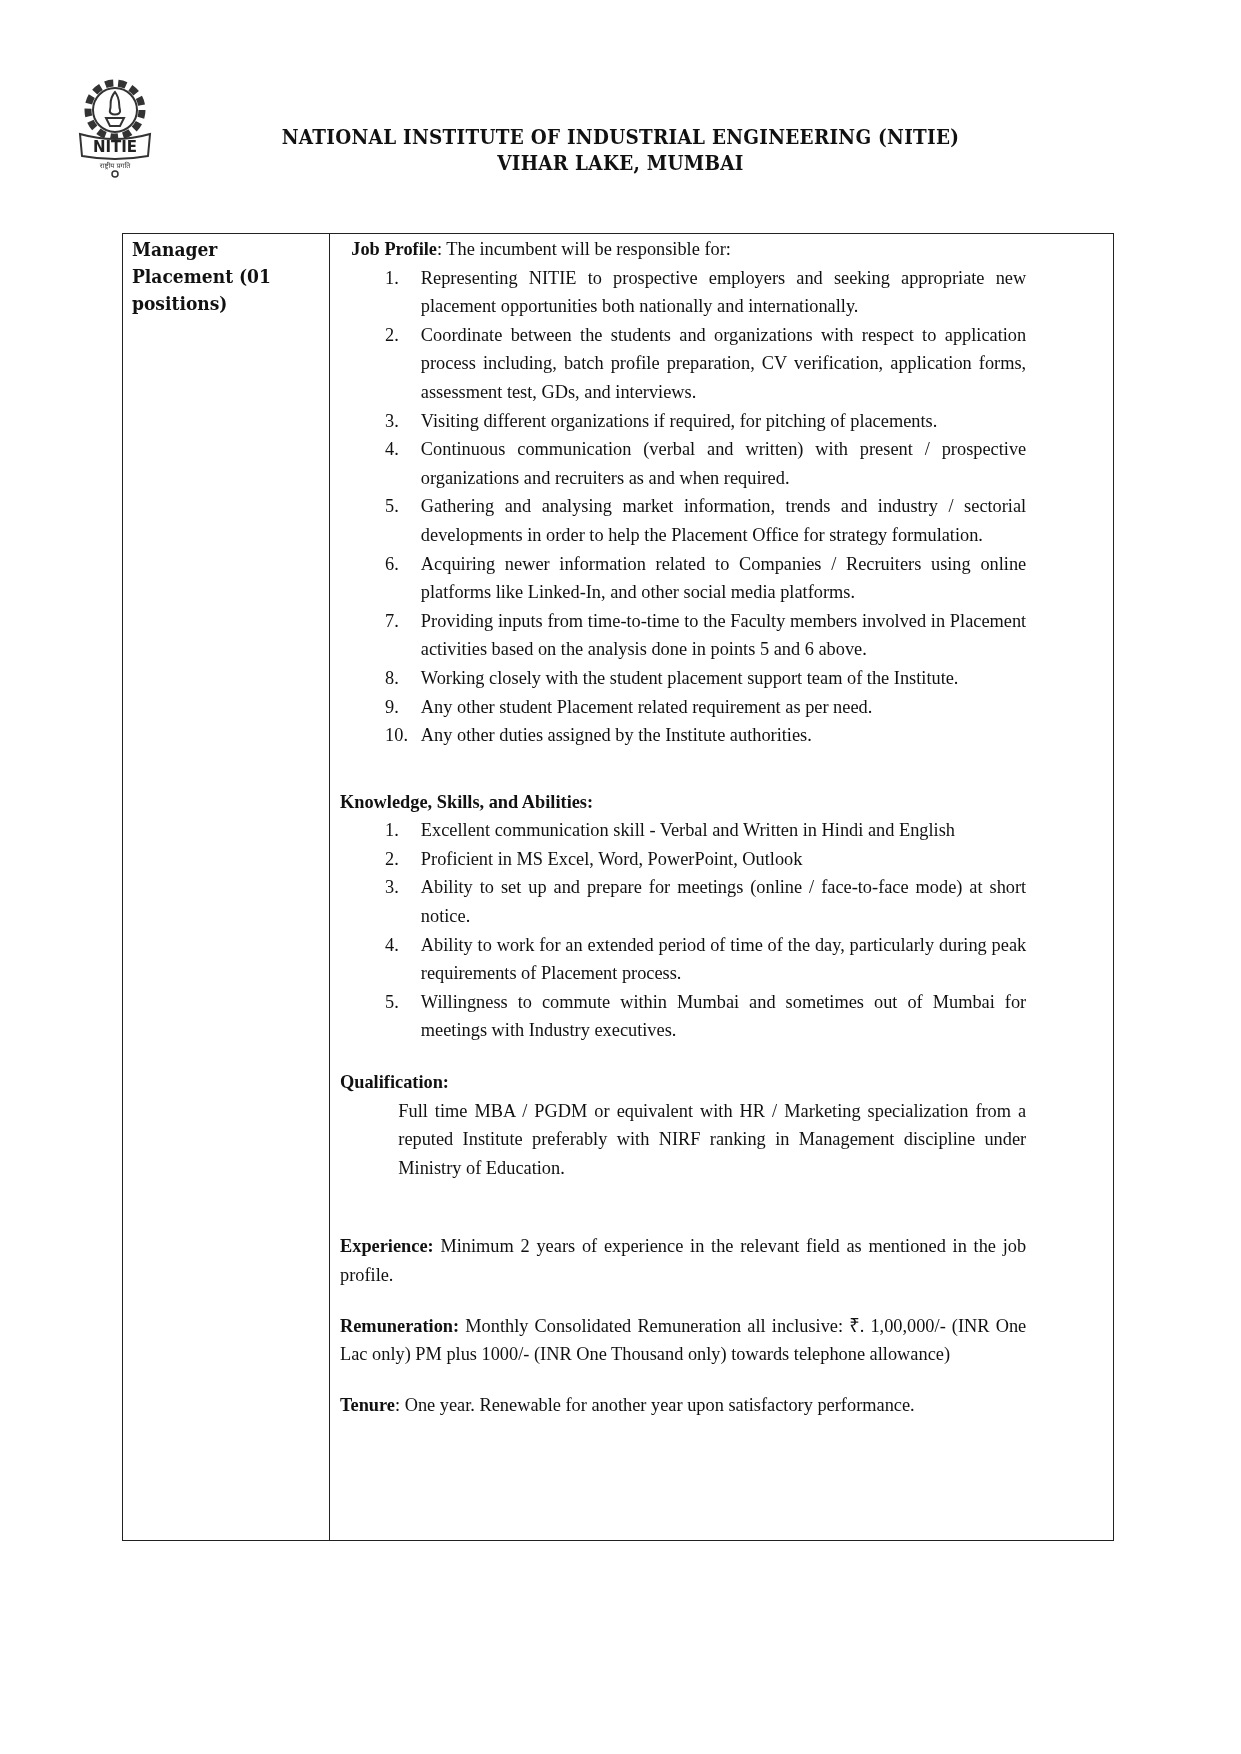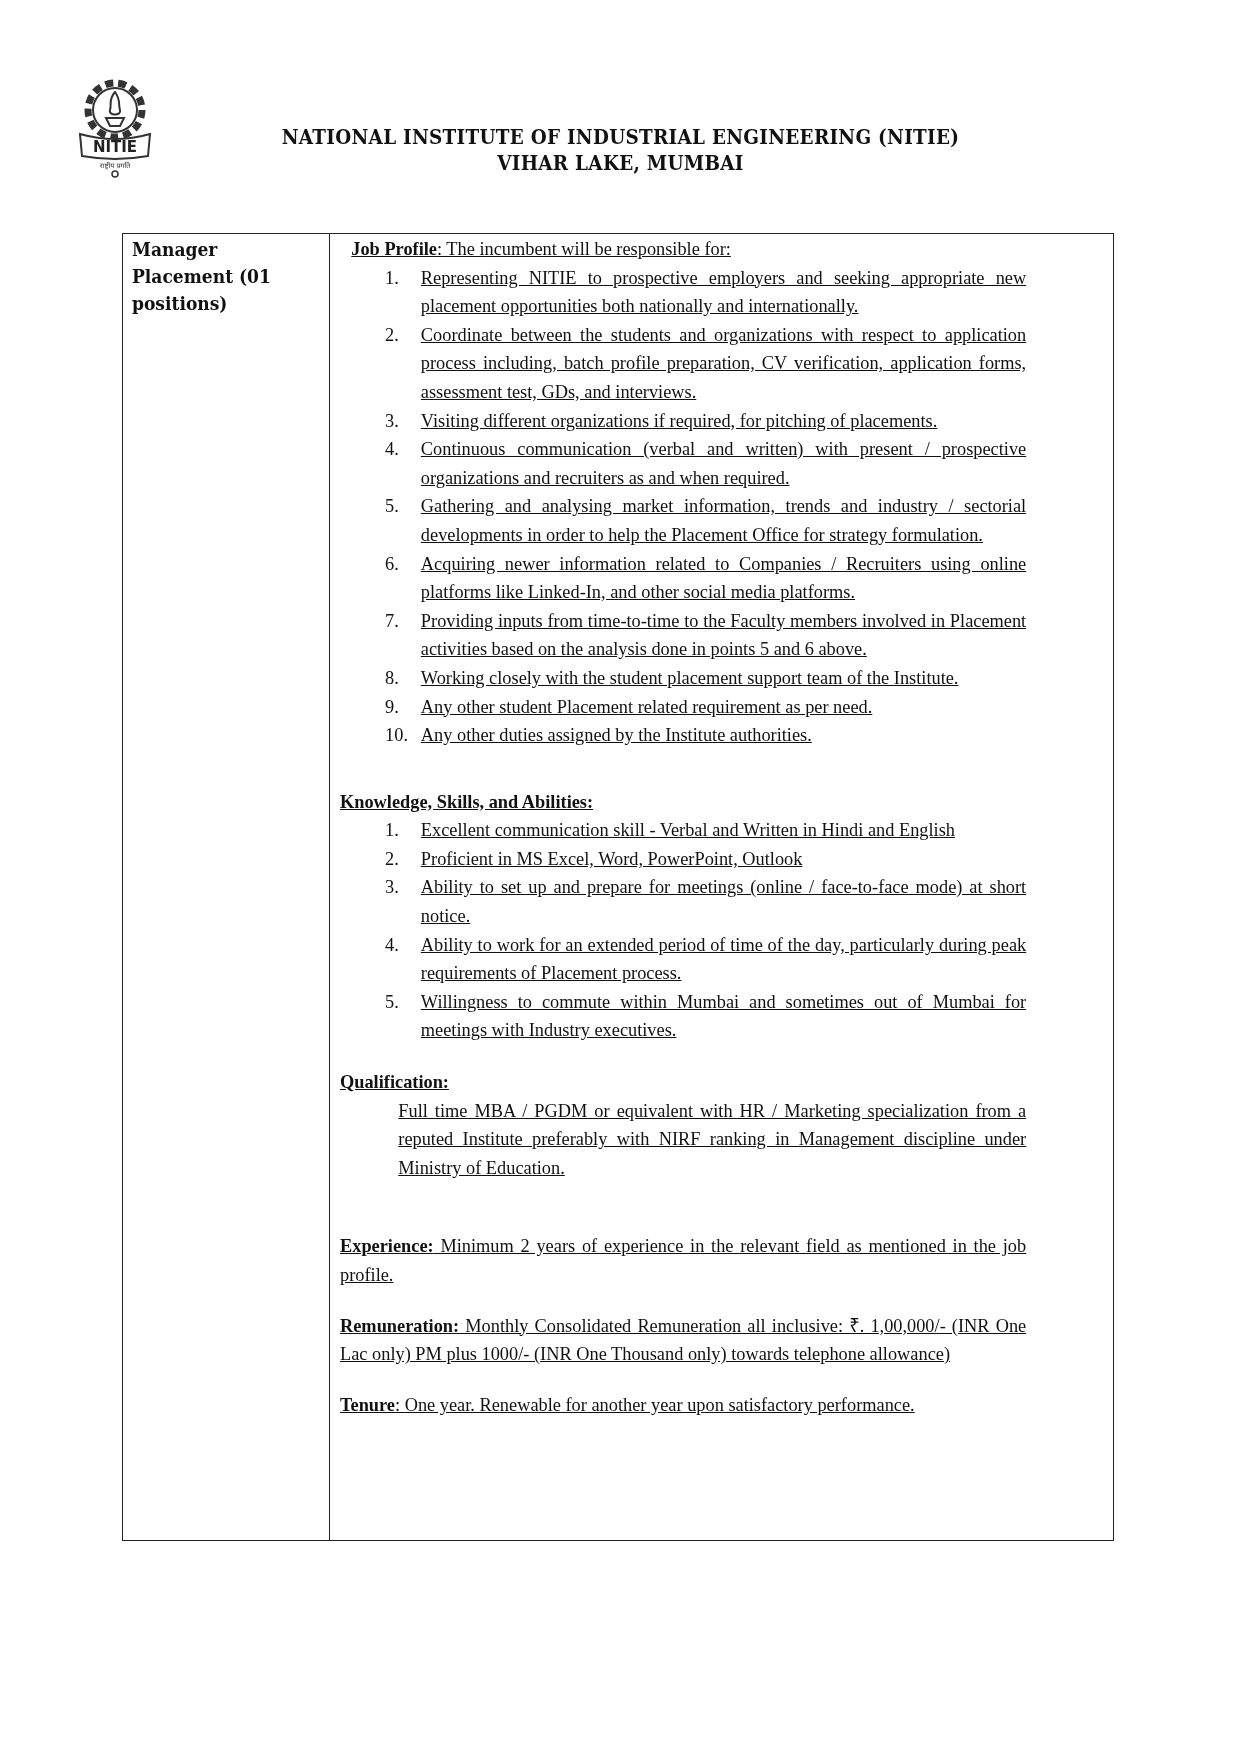--- a/index.html
+++ b/index.html
@@ -10,21 +10,21 @@
             font-family: "DejaVu Serif", serif; font-weight: bold; font-size: 20px;
             letter-spacing: 0.3px; line-height: 26px; transform: scaleX(0.92); transform-origin: 620px 0; }
   .header div { margin: 0; }
   table.job { position: absolute; left: 122px; top: 233px; width: 992px; height: 1308px;
               border-collapse: collapse; table-layout: fixed; }
   table.job td { border: 1.5px solid #222; vertical-align: top; padding: 0; }
   td.left { width: 206px; }
   .post { font-weight: bold; font-size: 19px; line-height: 27px; padding: 2px 0 0 10px;
           transform: scaleX(0.9); transform-origin: 0 0; width: 200px; }
   .right-inner { position: relative; padding: 1px 10px 0 10px; font-size: 19.5px; line-height: 28.6px;
-                 font-family: "Liberation Serif", serif; text-decoration: underline; }
+                 font-family: "Liberation Serif", serif; }
   .cond { transform: scaleX(0.94); transform-origin: 0 0; width: 730px; }
   .lbl { font-weight: bold; }
   ol { margin: 0; padding: 0; list-style: none; }
   ol li { position: relative; padding-left: 86px; text-align: justify; }
   ol li .num { position: absolute; left: 48px; width: 34px; }
   .jp-head { padding-left: 12px; }
   .gap-a { height: 38px; }
   .gap-b { height: 22px; }
   .gap-c { height: 50px; }
   .gap-d { height: 23px; }

